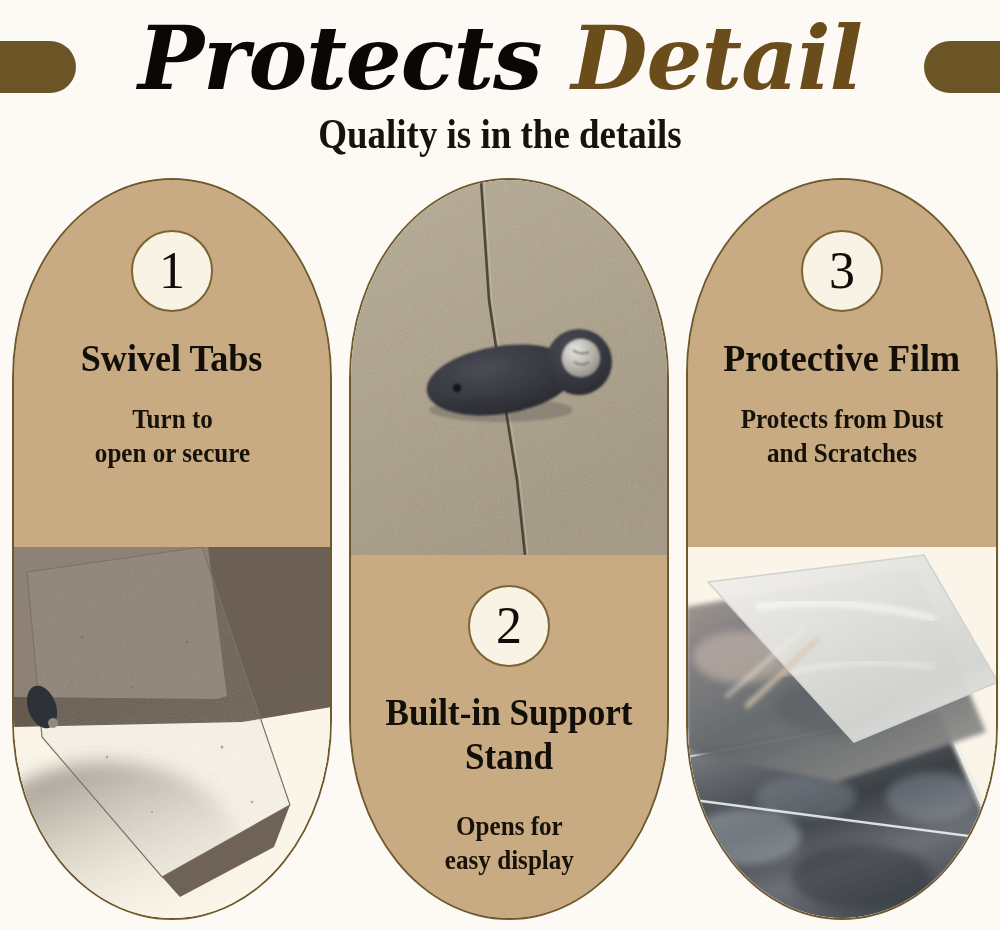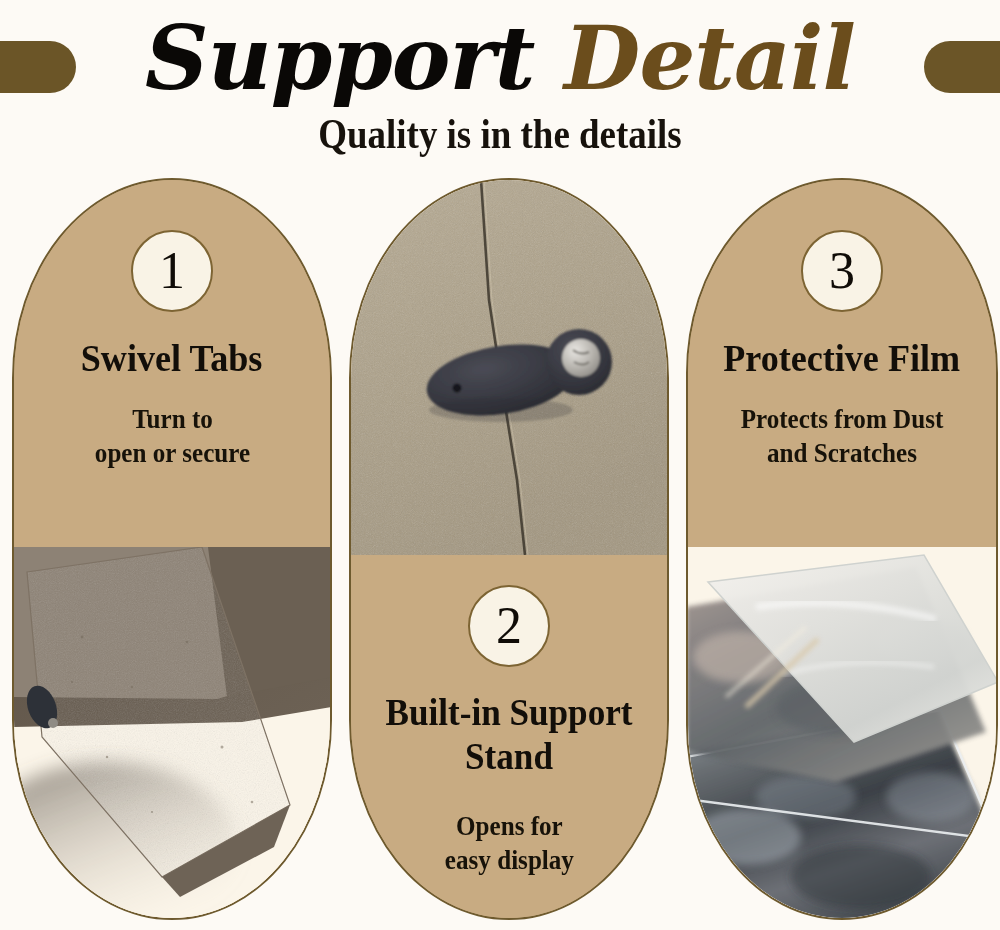--- a/index.html
+++ b/index.html
@@ -126,21 +126,21 @@
 </head>
 <body>
 
 <div id="root">
 
   <div class="header">
     <div class="deco-bar left"></div>
     <div class="deco-bar right"></div>
 
     <div class="title-line">
-      <span class="title-part1">Support</span><span>&nbsp;</span><span class="title-part2">Detail</span>
+      <span class="title-part1">Protects</span><span>&nbsp;</span><span class="title-part2">Detail</span>
     </div>
 
     <div class="subtitle">Quality is in the details</div>
   </div>
 
   <div class="cards">
 
     <div class="card c1">
       <div class="panel-text">
         <div class="badge">1</div>

